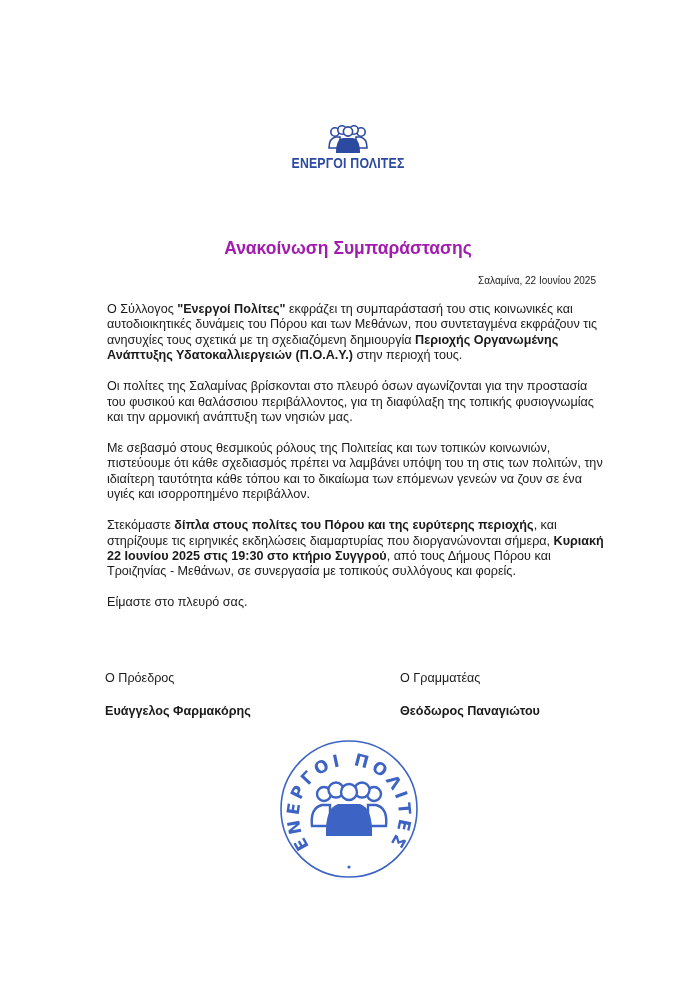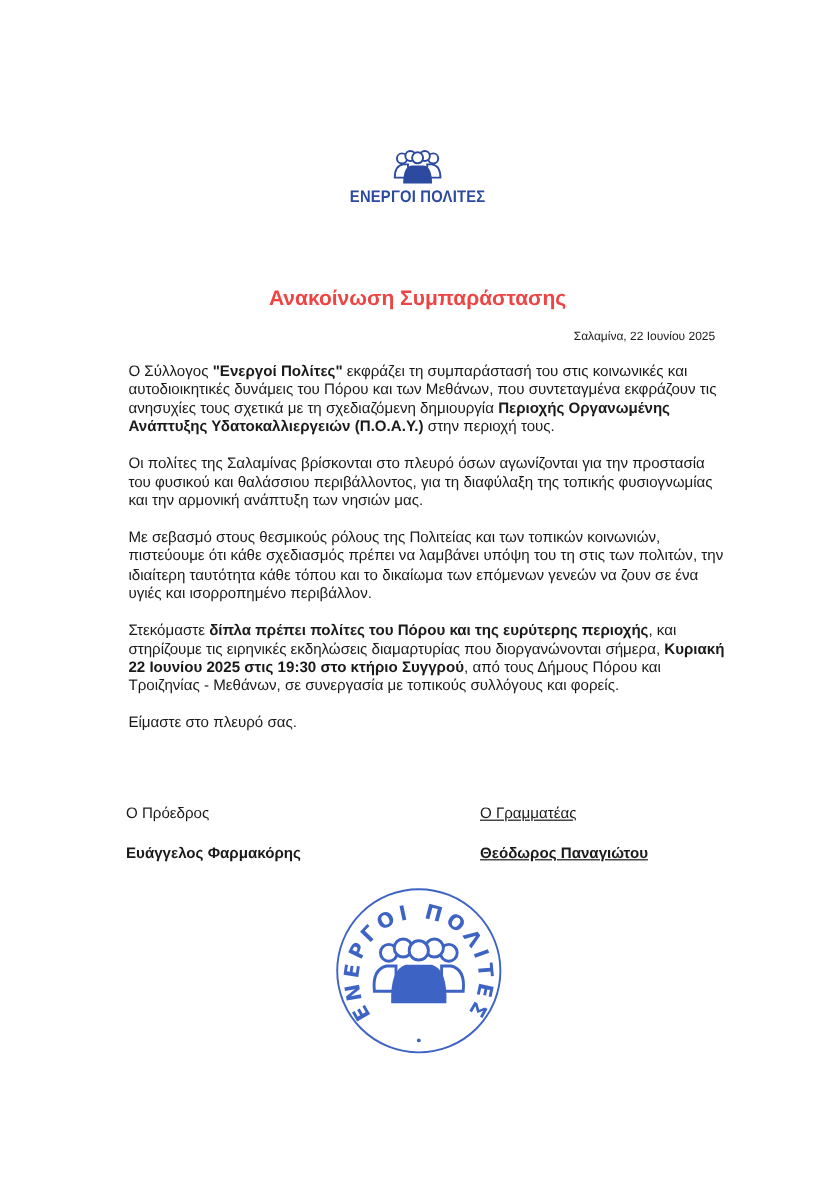--- a/index.html
+++ b/index.html
@@ -3,29 +3,29 @@
 <meta charset="utf-8">
 <style>
   html, body { margin: 0; padding: 0; background: #ffffff; }
   body { width: 696px; height: 984px; position: relative; overflow: hidden;
          font-family: "Liberation Sans", sans-serif; color: #1a1a1a; }
   .header-logo { position: absolute; left: 0; width: 696px; top: 124px; text-align: center; }
   .header-logo svg { display: block; margin: 0 auto; }
   .header-logo .org-name { display: block; margin-top: 1px; font-family: "Liberation Sans", sans-serif;
         font-weight: bold; font-size: 14px; color: #2b4aa0; letter-spacing: 0.2px; transform: scaleX(0.88); }
   .title { position: absolute; top: 238px; left: 0; width: 696px; text-align: center;
-           font-size: 17.5px; font-weight: bold; color: #ef4444; }
+           font-size: 17.5px; font-weight: bold; color: #a21caf; }
   .date { position: absolute; top: 275px; right: 100px; font-size: 10px; }
   .body { position: absolute; left: 107px; width: 500px; top: 302px; font-size: 12.6px; line-height: 15.4px; }
   .body p { margin: 0 0 15.6px 0; }
   .sig { position: absolute; font-size: 12.6px; text-align: left; }
   .sig-title { top: 671px; }
   .sig-name { top: 704px; font-weight: bold; }
   .sig-left { left: 105px; width: 190px; }
-  .sig-right { left: 400px; width: 190px; text-decoration: underline; }
+  .sig-right { left: 400px; width: 190px; }
   .stamp { position: absolute; left: 278px; top: 738px; width: 142px; height: 142px; }
 </style>
 </head>
 <body>
 
 <div class="header-logo">
   <svg width="44" height="30" viewBox="0 0 44 30">
     <g fill="#ffffff" stroke="#2b4aa0" stroke-width="1.6">
       <circle cx="9" cy="8" r="4.2"></circle>
       <circle cx="35" cy="8" r="4.2"></circle>
@@ -40,21 +40,21 @@
   <span class="org-name">ΕΝΕΡΓΟΙ ΠΟΛΙΤΕΣ</span>
 </div>
 
 <div class="title">Ανακοίνωση Συμπαράστασης</div>
 <div class="date">Σαλαμίνα, 22 Ιουνίου 2025</div>
 
 <div class="body">
   <p><span>Ο Σύλλογος </span><b>"Ενεργοί Πολίτες"</b><span> εκφράζει τη συμπαράστασή του στις κοινωνικές και αυτοδιοικητικές δυνάμεις του Πόρου και των Μεθάνων, που συντεταγμένα εκφράζουν τις ανησυχίες τους σχετικά με τη σχεδιαζόμενη δημιουργία </span><b>Περιοχής Οργανωμένης Ανάπτυξης Υδατοκαλλιεργειών (Π.Ο.Α.Υ.)</b><span> στην περιοχή τους.</span></p>
   <p><span>Οι πολίτες της Σαλαμίνας βρίσκονται στο πλευρό όσων αγωνίζονται για την προστασία του φυσικού και θαλάσσιου περιβάλλοντος, για τη διαφύλαξη της τοπικής φυσιογνωμίας και την αρμονική ανάπτυξη των νησιών μας.</span></p>
   <p><span>Με σεβασμό στους θεσμικούς ρόλους της Πολιτείας και των τοπικών κοινωνιών, πιστεύουμε ότι κάθε σχεδιασμός πρέπει να λαμβάνει υπόψη του τη στις των πολιτών, την ιδιαίτερη ταυτότητα κάθε τόπου και το δικαίωμα των επόμενων γενεών να ζουν σε ένα υγιές και ισορροπημένο περιβάλλον.</span></p>
-  <p><span>Στεκόμαστε </span><b>δίπλα πρέπει πολίτες του Πόρου και της ευρύτερης περιοχής</b><span>, και στηρίζουμε τις ειρηνικές εκδηλώσεις διαμαρτυρίας που διοργανώνονται σήμερα, </span><b>Κυριακή 22 Ιουνίου 2025 στις 19:30 στο κτήριο Συγγρού</b><span>, από τους Δήμους Πόρου και Τροιζηνίας - Μεθάνων, σε συνεργασία με τοπικούς συλλόγους και φορείς.</span></p>
+  <p><span>Στεκόμαστε </span><b>δίπλα στους πολίτες του Πόρου και της ευρύτερης περιοχής</b><span>, και στηρίζουμε τις ειρηνικές εκδηλώσεις διαμαρτυρίας που διοργανώνονται σήμερα, </span><b>Κυριακή 22 Ιουνίου 2025 στις 19:30 στο κτήριο Συγγρού</b><span>, από τους Δήμους Πόρου και Τροιζηνίας - Μεθάνων, σε συνεργασία με τοπικούς συλλόγους και φορείς.</span></p>
   <p><span>Είμαστε στο πλευρό σας.</span></p>
 </div>
 
 <div class="sig sig-title sig-left">Ο Πρόεδρος</div>
 <div class="sig sig-name sig-left">Ευάγγελος Φαρμακόρης</div>
 <div class="sig sig-title sig-right">Ο Γραμματέας</div>
 <div class="sig sig-name sig-right">Θεόδωρος Παναγιώτου</div>
 
 <svg class="stamp" viewBox="0 0 142 142">
   <defs>

